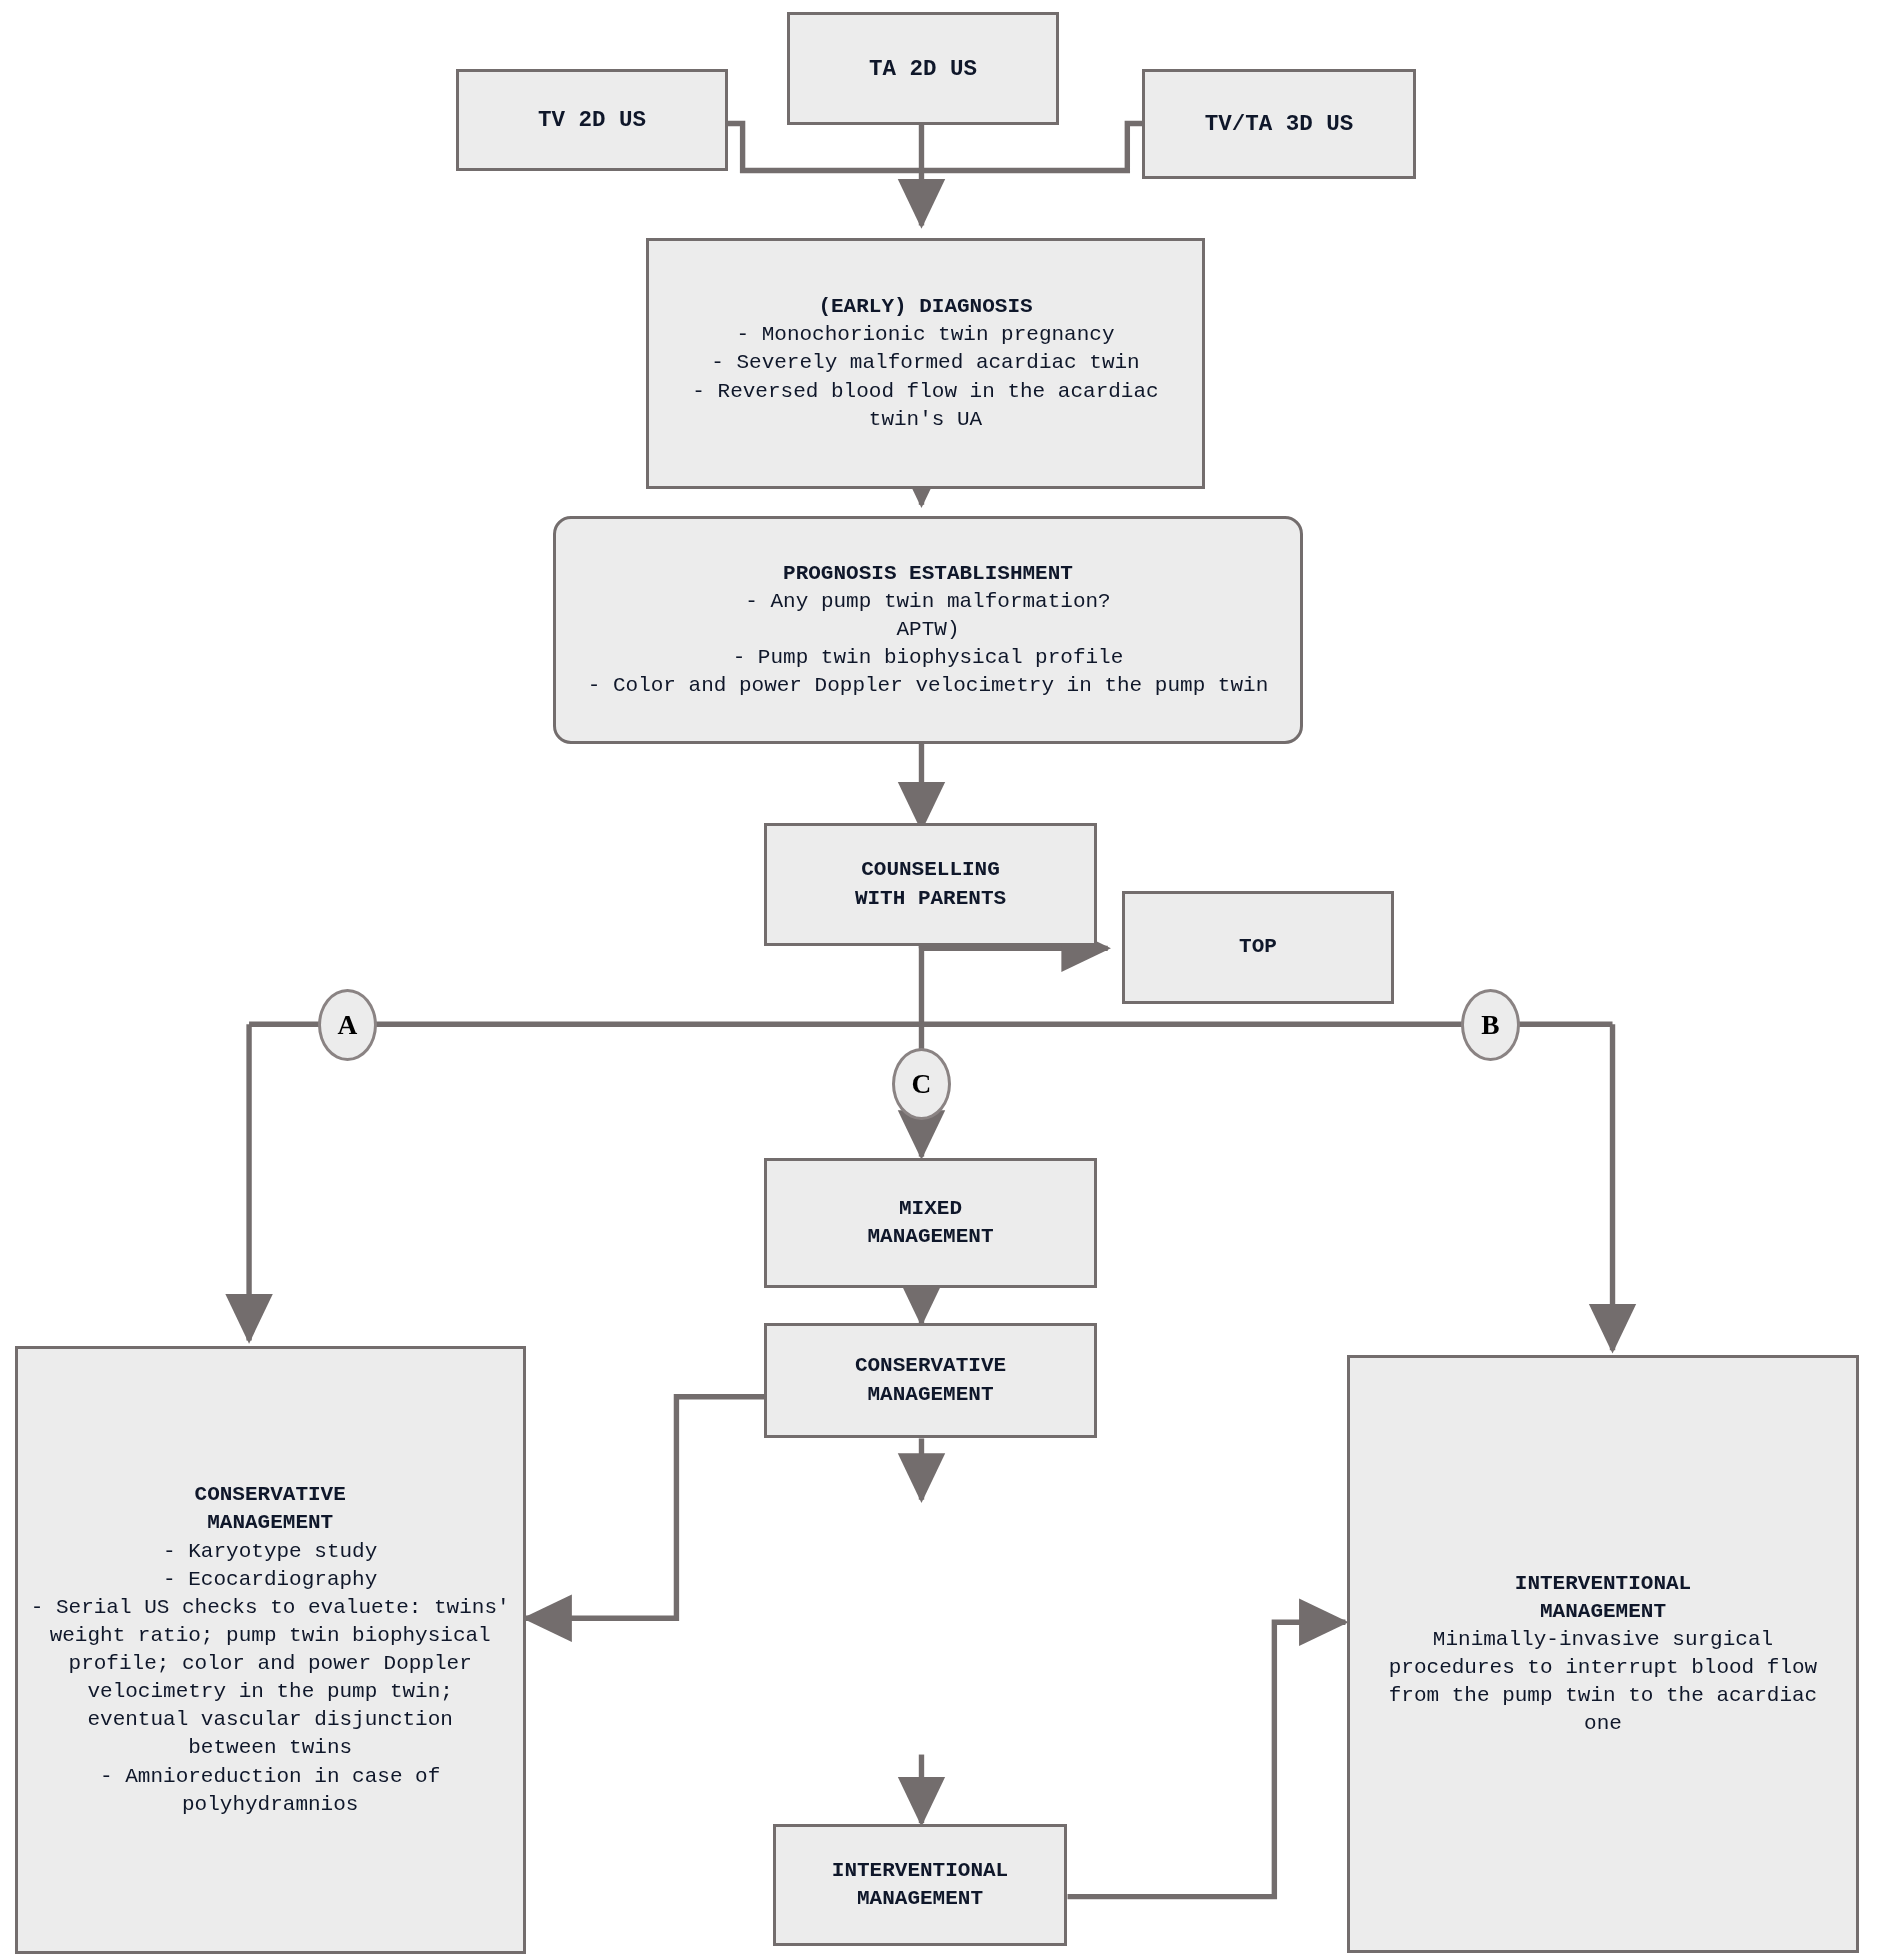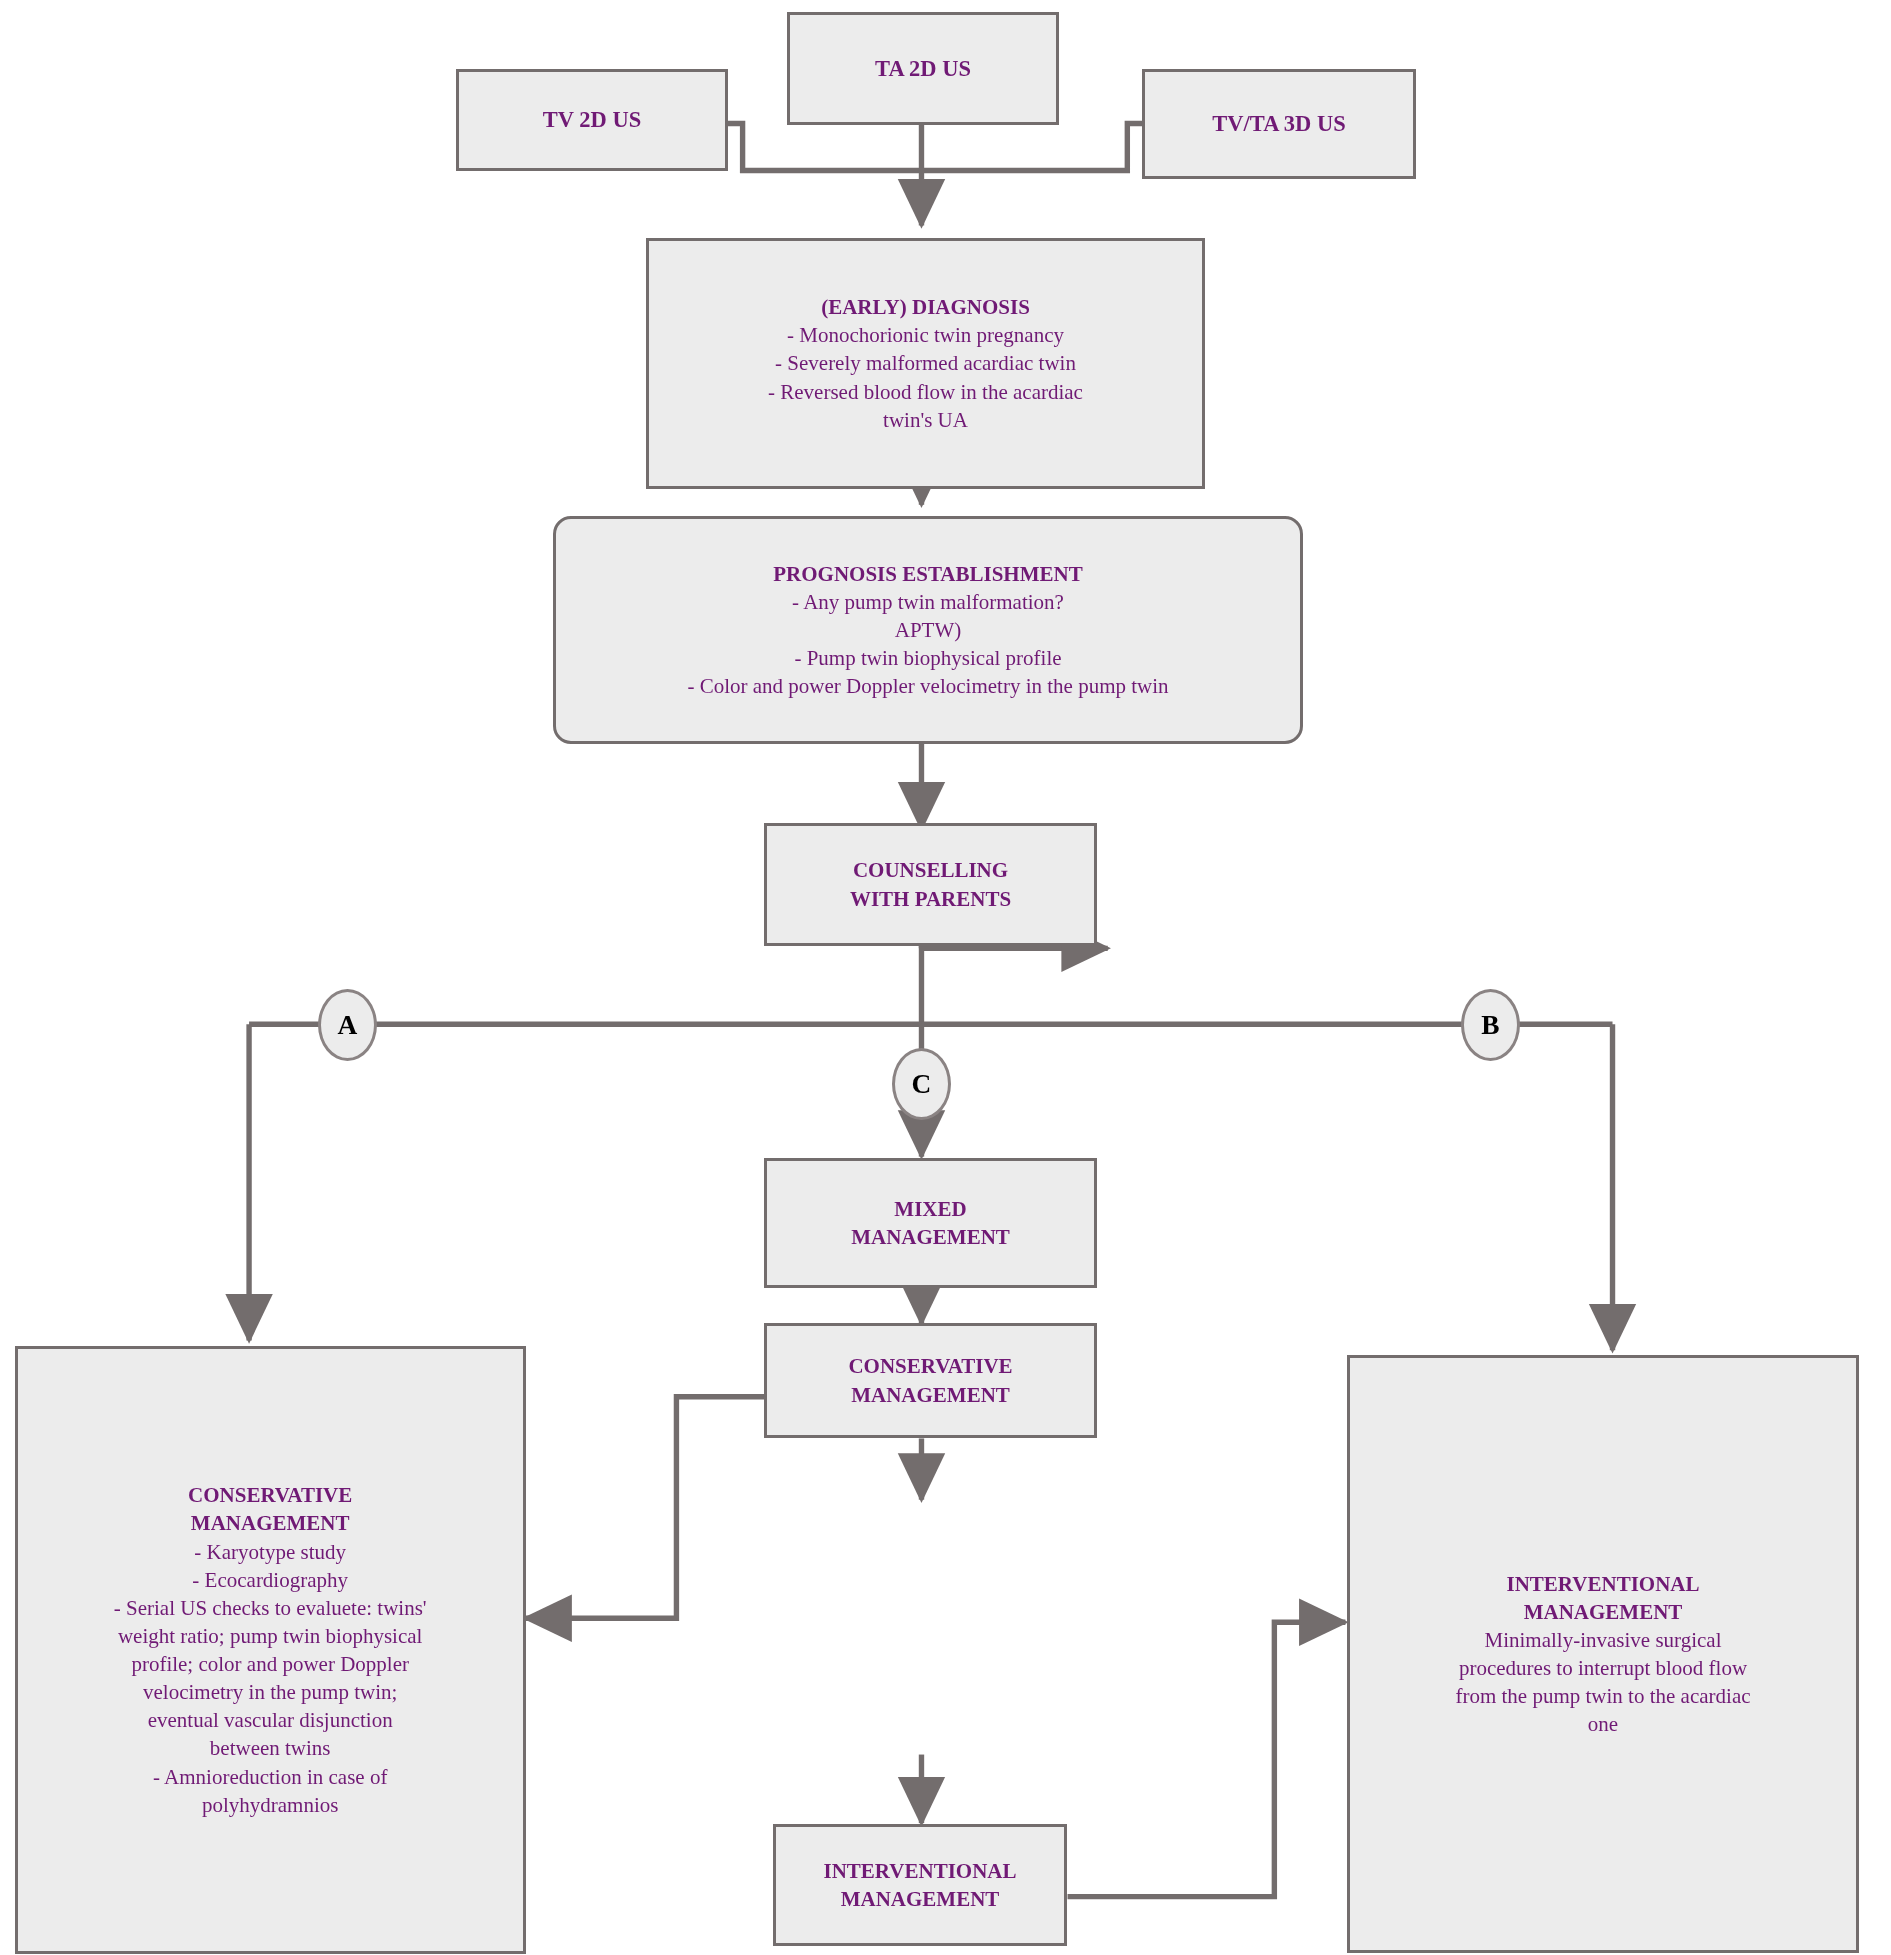--- a/index.html
+++ b/index.html
@@ -1,20 +1,20 @@
 <!DOCTYPE html>
 <html style="font-size:7.8px"><head>
 <meta charset="utf-8">
 <style>
   html,body{margin:0;padding:0;background:#ffffff;}
   body{width:1891px;height:1955px;font-family:"Liberation Serif",serif;}
   #stage{position:relative;width:1891px;height:1955px;overflow:hidden;background:#fff;}
   svg.wires{position:absolute;left:0;top:0;width:1891px;height:1955px;pointer-events:none;}
   .node{position:absolute;box-sizing:border-box;background:#ececec;border:3.4px solid #736d6d;
-        display:flex;align-items:center;justify-content:center;text-align:center;color:#701a75;}
+        display:flex;align-items:center;justify-content:center;text-align:center;color:#0f172a;font-family:Liberation Mono, monospace;}
   .node .inner{padding:0 6.9px;width:100%;}
   .ttl{font-weight:bold;display:block;line-height:1.34;}
   .bdy{display:block;line-height:1.34;}
   .plain{font-weight:bold;line-height:1.34;display:block;}
   .conn{position:absolute;box-sizing:border-box;background:#ececec;border:3.4px solid #8a8383;
         border-radius:50%;display:flex;align-items:center;justify-content:center;
         font-weight:bold;color:#000;}
 </style>
 </head>
 <body>
@@ -100,20 +100,25 @@
     </span>
   </div>
 
   <div class="node" style="left:764px;top:823px;width:333px;height:123px;font-size:21px;">
     <span class="inner">
       <span class="plain">COUNSELLING</span>
       <span class="plain">WITH PARENTS</span>
     </span>
   </div>
 
+  <div class="node" style="left:1122px;top:891px;width:272px;height:113px;font-size:21px;">
+    <span class="inner">
+        <span class="plain">TOP</span>
+      </span>
+  </div>
 
   <div class="conn" style="left:318px;top:989px;width:59px;height:72px;font-size:27.4px;">
     <span>A</span>
   </div>
 
   <div class="conn" style="left:1461px;top:989px;width:59px;height:72px;font-size:27.4px;">
     <span>B</span>
   </div>
 
   <div class="conn" style="left:892px;top:1048px;width:59px;height:72px;font-size:27.4px;">

